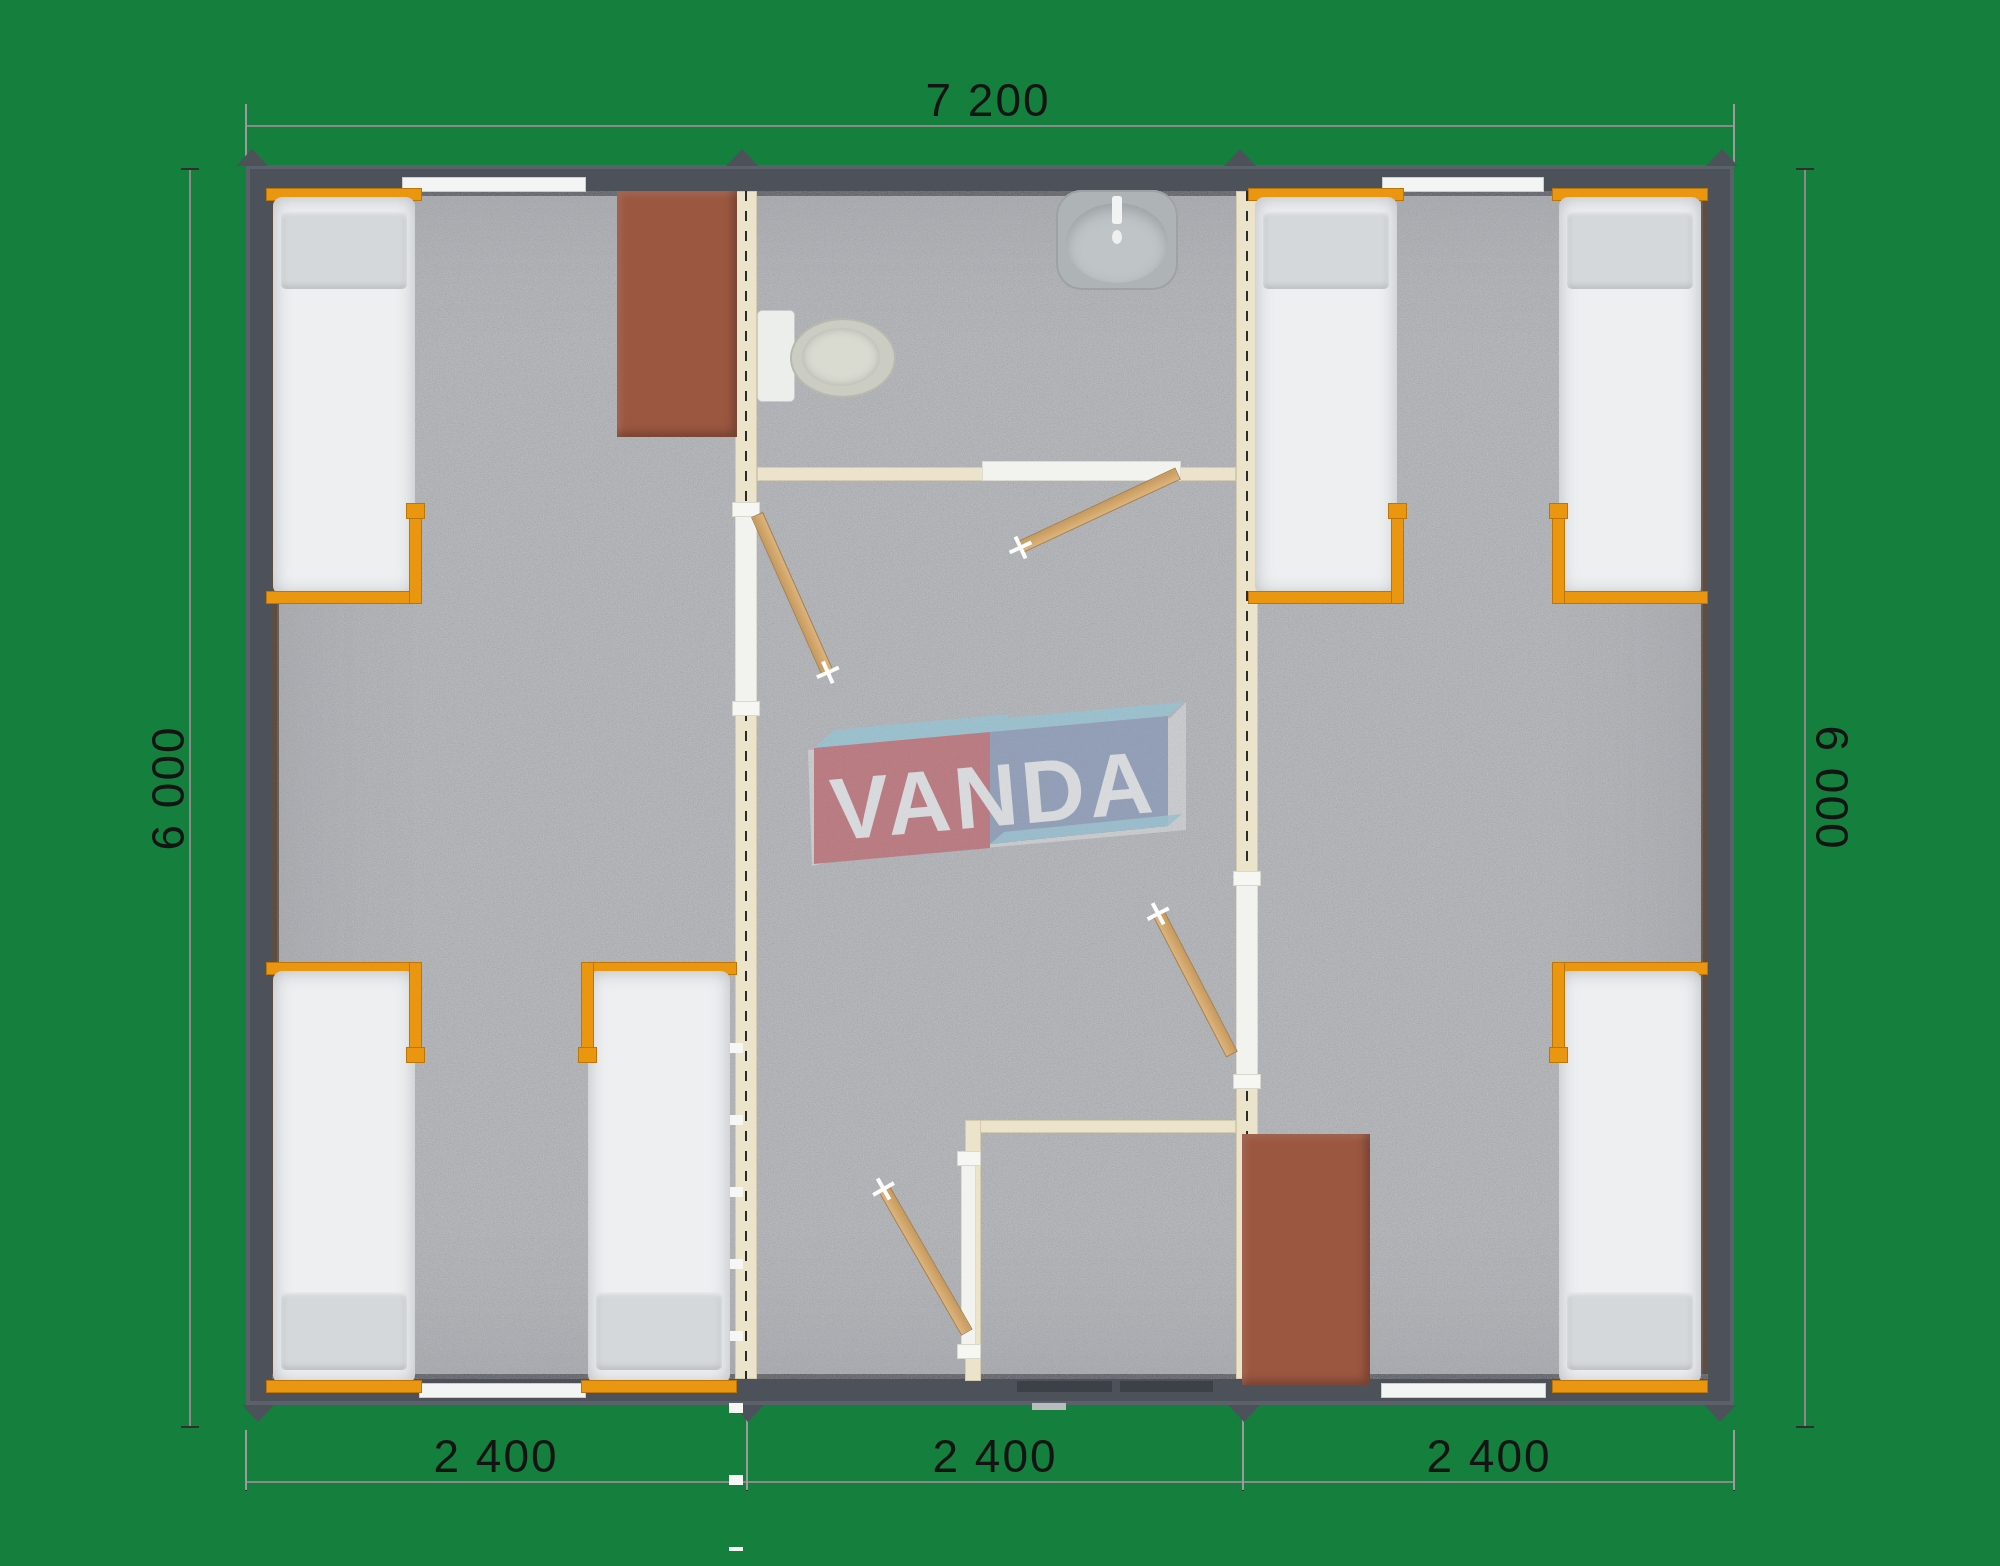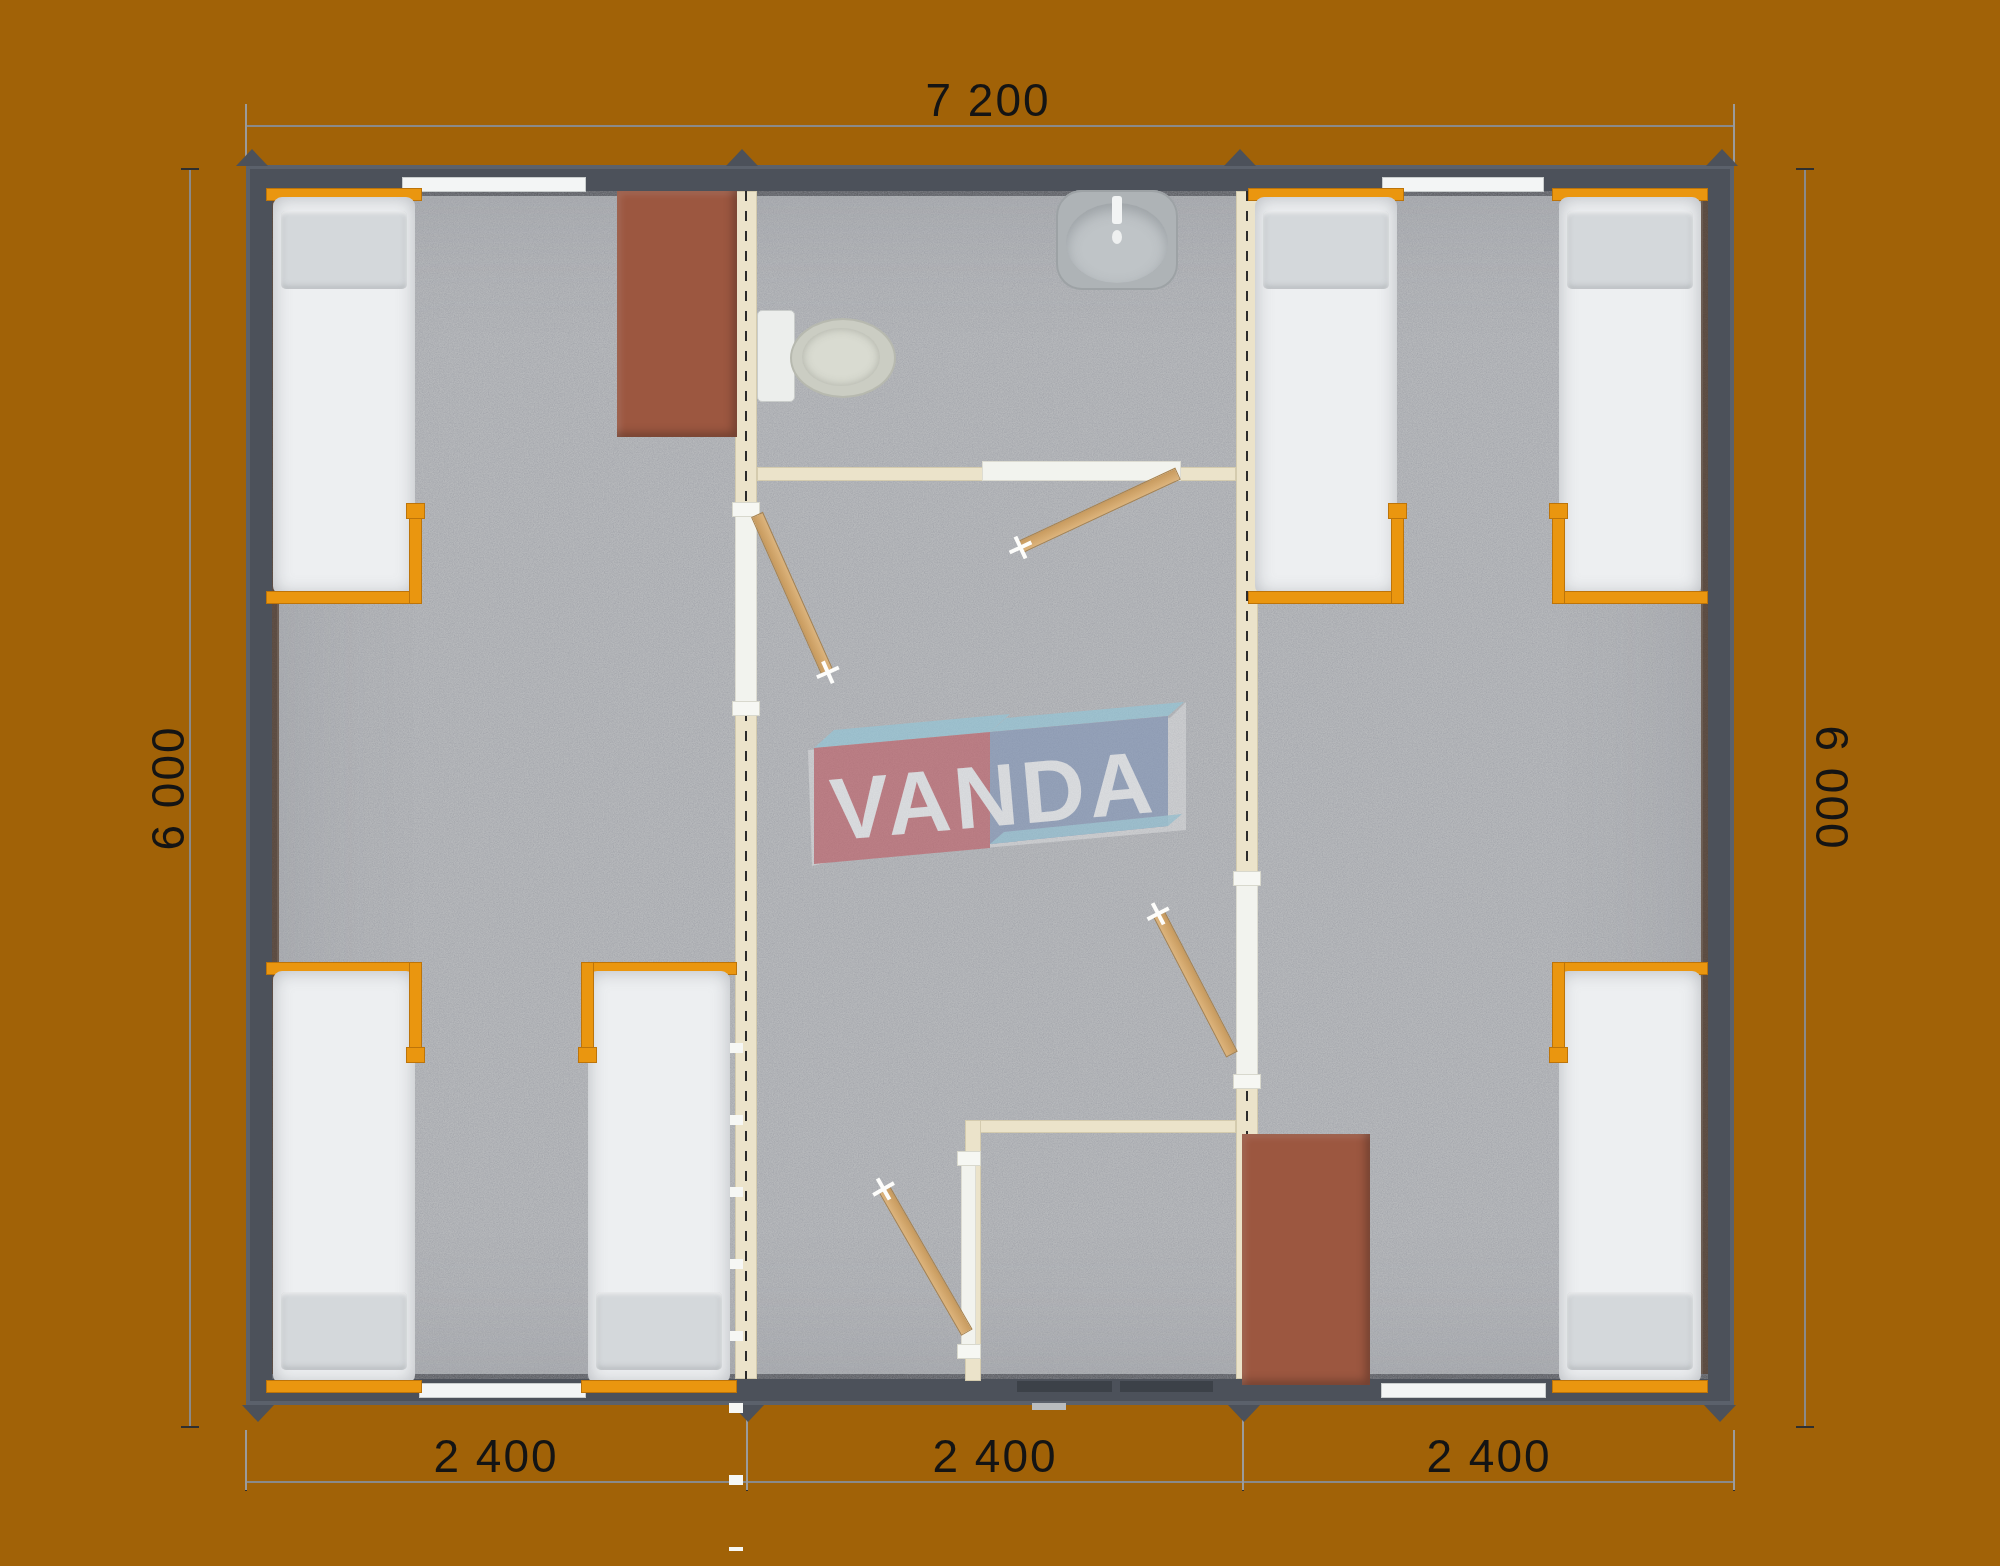--- a/index.html
+++ b/index.html
@@ -1,16 +1,16 @@
 <!DOCTYPE html>
 <html><head>
 <meta charset="utf-8">
 <style>
   html,body{margin:0;padding:0;background:#ffffff;}
-  .stage{position:relative;width:2000px;height:1566px;background:#a16207;overflow:hidden;
+  .stage{position:relative;width:2000px;height:1566px;background:#15803d;overflow:hidden;
          font-family:"Liberation Sans", sans-serif;}
   .abs{position:absolute;}
   
   .dim-line{position:absolute;background:#8a8a8a;}
   .ext-line{position:absolute;background:#9b9b9b;}
   .tick{position:absolute;background:#2f2f2f;}
   .dim-text{position:absolute;color:#141414;font-size:46px;letter-spacing:2px;white-space:nowrap;
             transform:translate(-50%,-50%);}
   .dim-text.rot-l{transform:translate(-50%,-50%) rotate(-90deg);}
   .dim-text.rot-r{transform:translate(-50%,-50%) rotate(90deg);}

